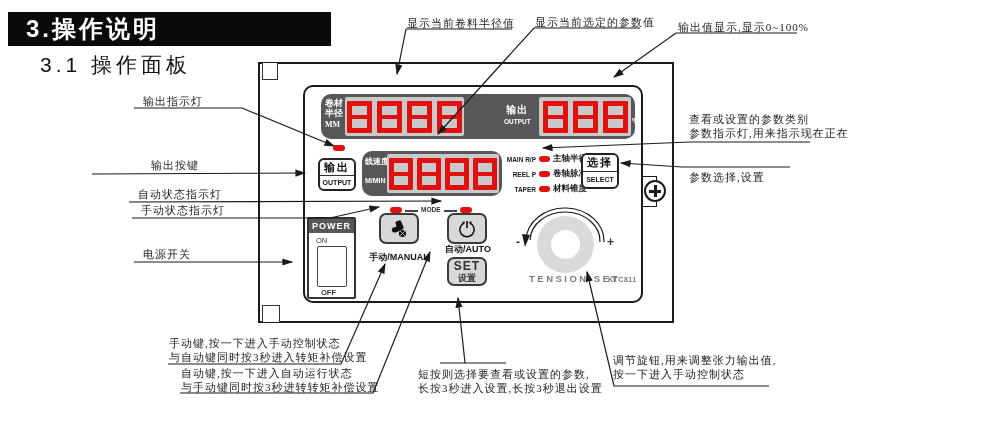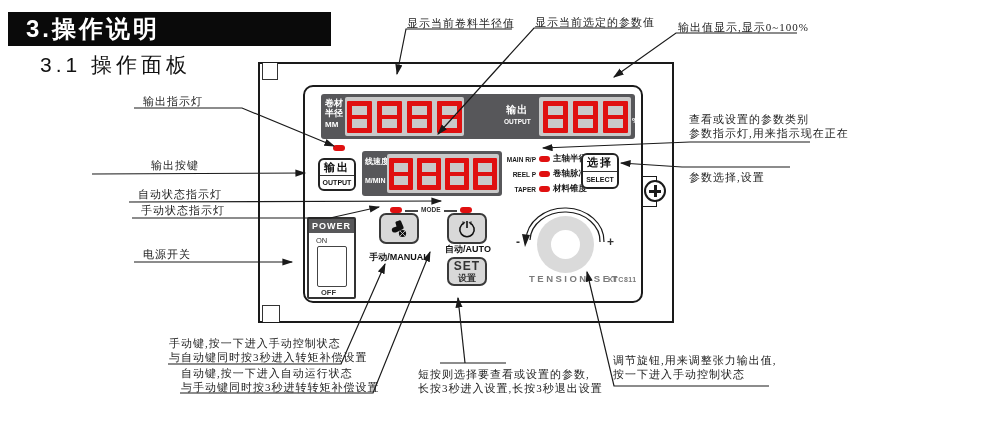--- a/index.html
+++ b/index.html
@@ -48,21 +48,21 @@
     position: absolute; left: 644px; top: 180px; width: 22px; height: 22px;
     border: 2px solid #1a1a1a; border-radius: 50%; background: #fff;
   }
   .screw::before, .screw::after {
     content: ""; position: absolute; background: #1a1a1a;
   }
   .screw::before { left: 3px; top: 8px; width: 12px; height: 2.5px; }
   .screw::after  { left: 8px; top: 3px; width: 2.5px; height: 12px; }
 
   
-  .bezel { position: absolute; background: #57575a; border-radius: 3px; color: #fff; }
+  .bezel { position: absolute; background: #57575a; border-radius: 10px; color: #fff; }
   .bezel-top { left: 16px; top: 7px; width: 314px; height: 45px; }
   .bezel-speed { left: 57px; top: 64px; width: 140px; height: 45px; }
   .disp-window {
     position: absolute; background: #c9c9c9; border-radius: 2px;
     display: flex; align-items: center; justify-content: center; gap: 5px;
   }
   .digit {
     width: 25px; height: 32px; border: 5px solid #e01010; border-radius: 1px;
     position: relative;
   }
@@ -145,21 +145,21 @@
   </div>
   <div class="screw-plate"></div>
   <div class="screw"></div>
 
   <div class="panel">
 
     <div class="bezel bezel-top">
       <div class="bz-label" style="left:4px; top:4px; font-size:9px;">
         <div>卷材</div>
         <div>半径</div>
-        <div style="font-size:8px; margin-top:2px;">MM</div>
+        <div style="font-size:8px; margin-top:2px;font-family:Liberation Serif, serif;">MM</div>
       </div>
       <div class="disp-window" style="left:24px; top:3px; width:119px; height:39px;">
         <div class="digit"></div>
         <div class="digit"></div>
         <div class="digit"></div>
         <div class="digit"></div>
       </div>
       <div class="bz-label" style="left:183px; top:11px; text-align:center;">
         <div style="font-size:10px; letter-spacing:1px;">输出</div>
         <div style="font-size:6.5px; margin-top:2px;">OUTPUT</div>

